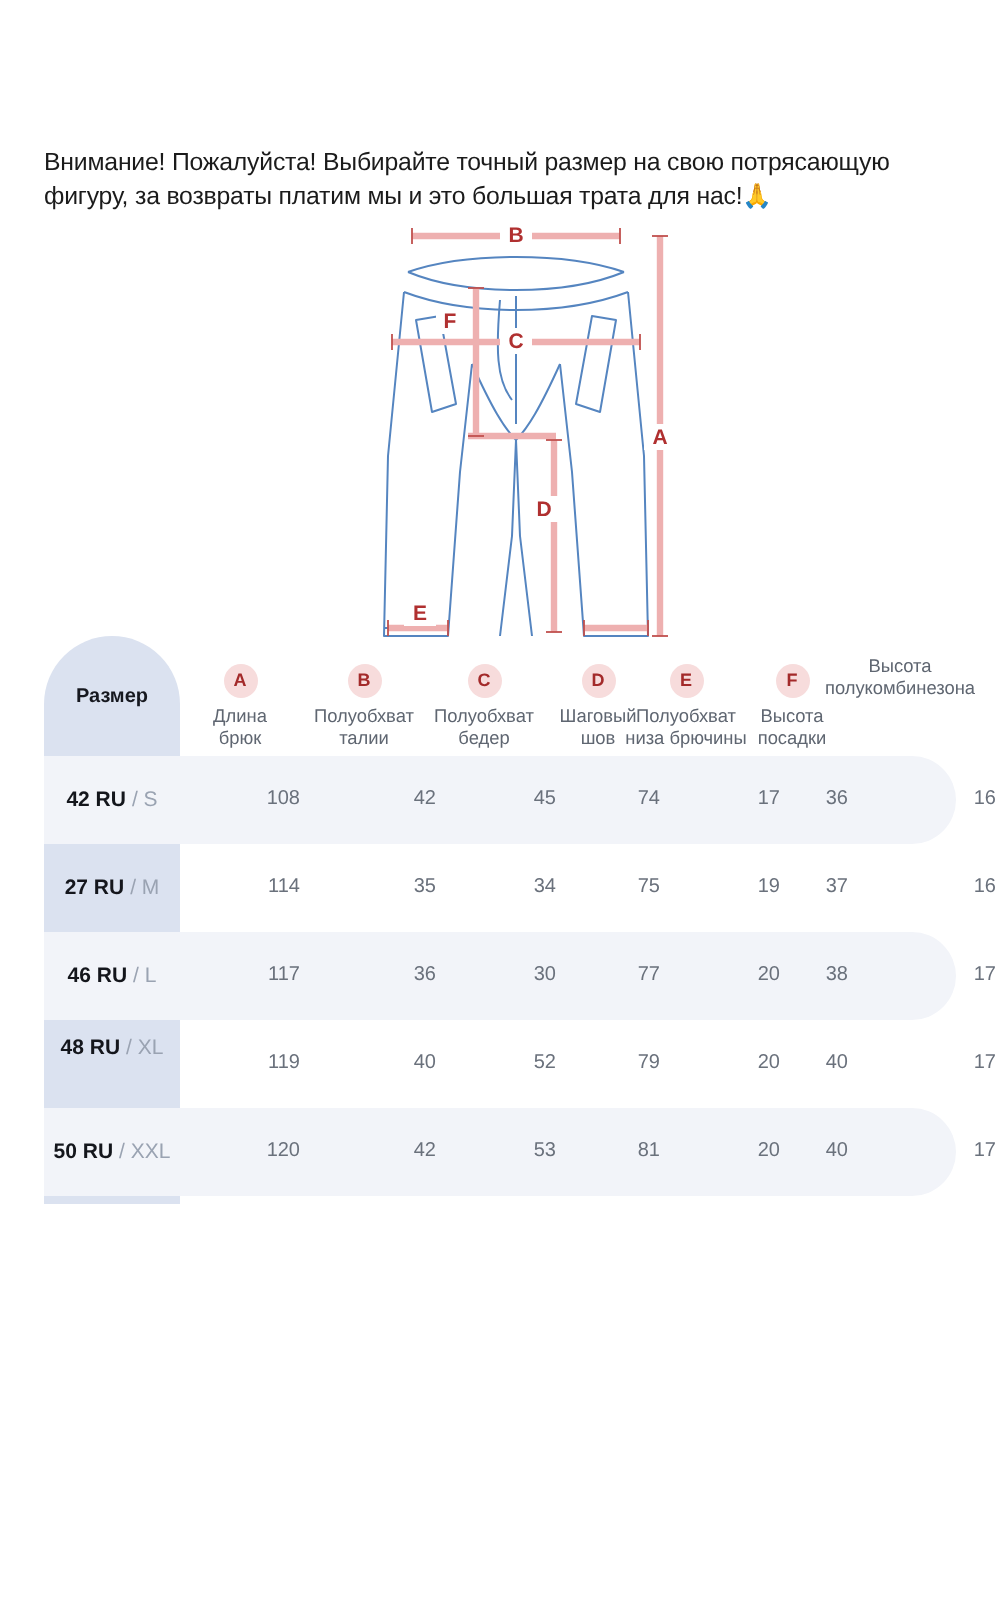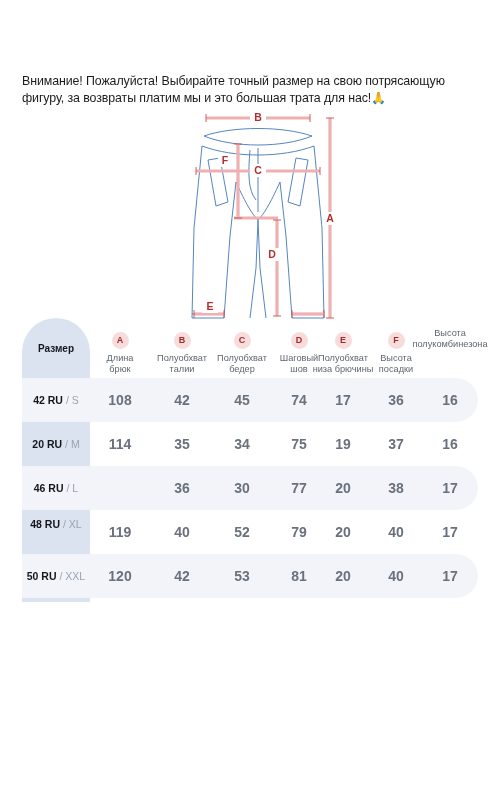--- a/index.html
+++ b/index.html
@@ -96,26 +96,25 @@
     color: #a32a2a;
     font-size: 9px;
     font-weight: bold;
     display: flex;
     align-items: center;
     justify-content: center;
     margin: 0 auto 4px auto;
   }
   .cell {
     position: absolute;
-    text-align: center;
-    font-size: 14px;
+    text-align: right;
+    font-size: 10px;
     color: #6a717c;
     height: 44px;
     line-height: 44px;
-    font-weight: bold;
   }
 </style>
 </head>
 <body>
 
 <div id="page">
 
   <div id="notice">
     <span>Внимание! Пожалуйста! Выбирайте точный размер на свою потрясающую фигуру, за возвраты платим мы и это большая трата для нас!</span><span class="emoji">🙏</span>
   </div>
@@ -251,35 +250,36 @@
     </div>
     <div class="cell" style="left:90px;  width:60px; top:60px">108</div>
     <div class="cell" style="left:146px; width:72px; top:60px">42</div>
     <div class="cell" style="left:206px; width:72px; top:60px">45</div>
     <div class="cell" style="left:268px; width:62px; top:60px">74</div>
     <div class="cell" style="left:296px; width:94px; top:60px">17</div>
     <div class="cell" style="left:368px; width:56px; top:60px">36</div>
     <div class="cell" style="left:402px; width:96px; top:60px">16</div>
 
     <div class="rowlabel" style="top:104px">
-      <span class="ru">20 RU</span>
+      <span class="ru">27 RU</span>
         <span class="intl">/ M</span>
     </div>
     <div class="cell" style="left:90px;  width:60px; top:104px">114</div>
     <div class="cell" style="left:146px; width:72px; top:104px">35</div>
     <div class="cell" style="left:206px; width:72px; top:104px">34</div>
     <div class="cell" style="left:268px; width:62px; top:104px">75</div>
     <div class="cell" style="left:296px; width:94px; top:104px">19</div>
     <div class="cell" style="left:368px; width:56px; top:104px">37</div>
     <div class="cell" style="left:402px; width:96px; top:104px">16</div>
 
     <div class="rowlabel" style="top:148px">
       <span class="ru">46 RU</span>
         <span class="intl">/ L</span>
     </div>
+    <div class="cell" style="left:90px;  width:60px; top:148px">117</div>
     <div class="cell" style="left:146px; width:72px; top:148px">36</div>
     <div class="cell" style="left:206px; width:72px; top:148px">30</div>
     <div class="cell" style="left:268px; width:62px; top:148px">77</div>
     <div class="cell" style="left:296px; width:94px; top:148px">20</div>
     <div class="cell" style="left:368px; width:56px; top:148px">38</div>
     <div class="cell" style="left:402px; width:96px; top:148px">17</div>
 
     <div class="rowlabel" style="top:184px">
       <span class="ru">48 RU</span>
         <span class="intl">/ XL</span>

